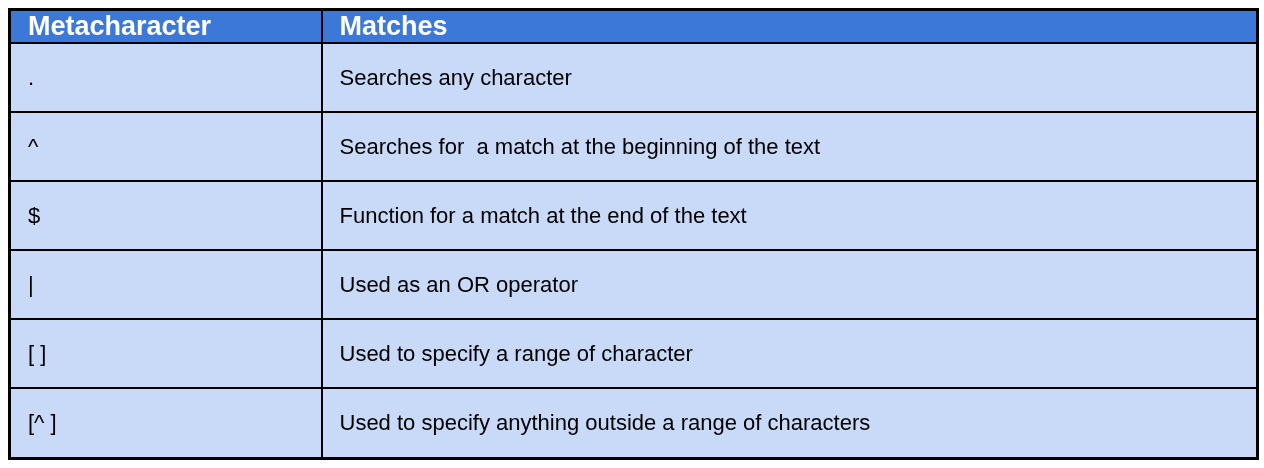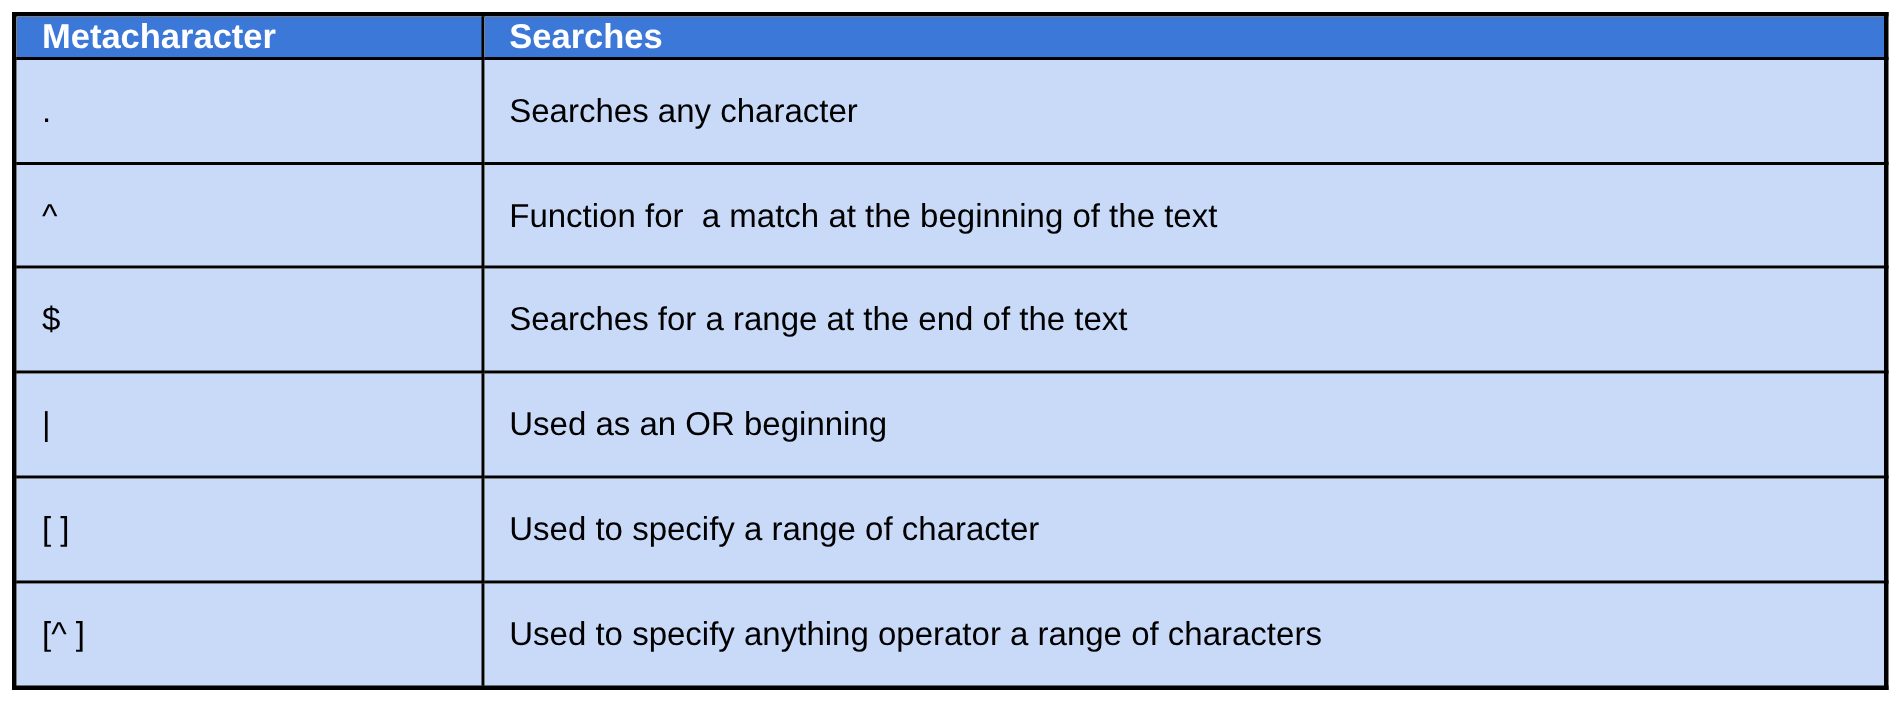--- a/index.html
+++ b/index.html
@@ -31,64 +31,64 @@
     padding: 0 0 0 17px;
     white-space: pre-wrap;
     overflow: hidden;
   }
   table.meta-table col.col-meta { width: 312px; }
   table.meta-table col.col-func { width: 936px; }
   table.meta-table thead th {
     background: #3b78d8;
     color: #ffffff;
     font-weight: bold;
-    font-size: 23px;
+    font-size: 27px;
   }
   table.meta-table tbody td {
     background: #c9daf8;
     color: #000000;
     font-weight: normal;
     font-size: 22px;
   }
 </style>
 </head>
 <body>
 
 <div class="page">
   <table class="meta-table">
     <colgroup>
       <col class="col-meta">
       <col class="col-func">
     </colgroup>
     <thead>
       <tr>
         <th>Metacharacter</th>
-        <th>Searches</th>
+        <th>Matches</th>
       </tr>
     </thead>
     <tbody id="table-body">
         <tr>
           <td>.</td>
           <td>Searches any character</td>
         </tr>
         <tr>
           <td>^</td>
-          <td>Function for  a match at the beginning of the text</td>
+          <td>Searches for  a match at the beginning of the text</td>
         </tr>
         <tr>
           <td>$</td>
-          <td>Searches for a range at the end of the text</td>
+          <td>Function for a match at the end of the text</td>
         </tr>
         <tr>
           <td>|</td>
-          <td>Used as an OR beginning</td>
+          <td>Used as an OR operator</td>
         </tr>
         <tr>
           <td>[ ]</td>
           <td>Used to specify a range of character</td>
         </tr>
         <tr>
           <td>[^ ]</td>
-          <td>Used to specify anything operator a range of characters</td>
+          <td>Used to specify anything outside a range of characters</td>
         </tr>
       </tbody>
   </table>
 </div>
 
 </body></html>

